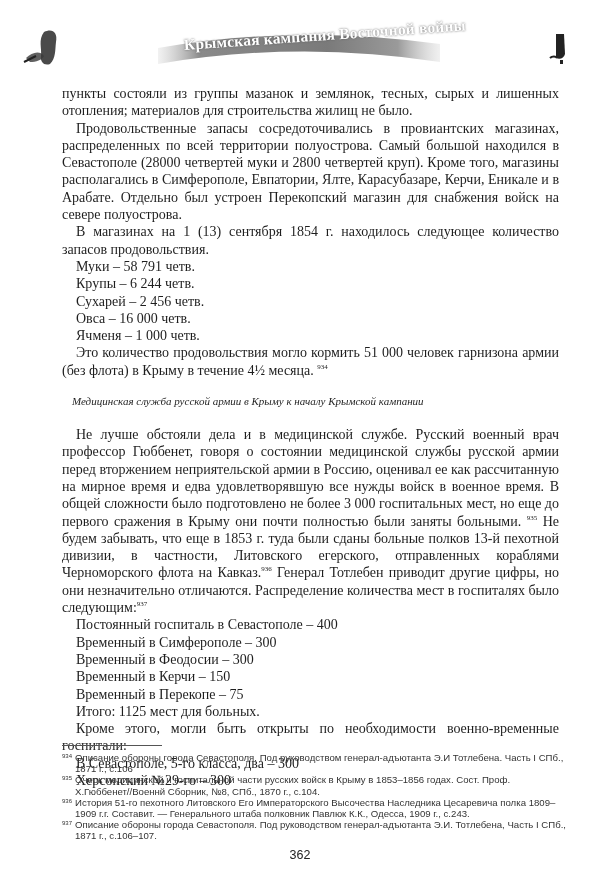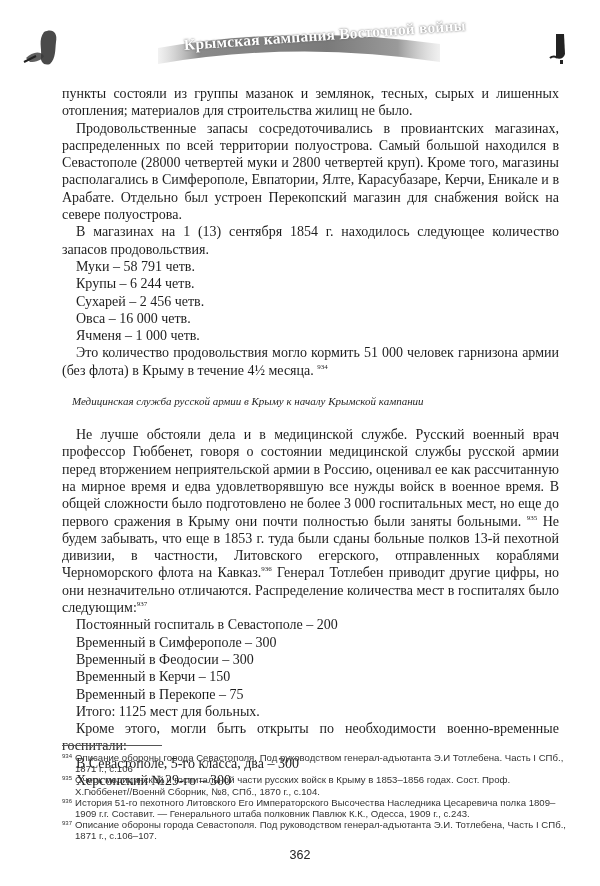--- a/index.html
+++ b/index.html
@@ -164,21 +164,21 @@
     <p class="list-line">Ячменя – 1 000 четв.</p>
   </div>
 
   <p class="indent"><span>Это количество продовольствия могло кормить 51 000 человек гарнизона армии (без флота) в Крыму в течение 4½ месяца.</span> <sup>934</sup></p>
 
   <p class="subheading">Медицинская служба русской армии в Крыму к началу Крымской кампании</p>
 
   <p class="indent"><span>Не лучше обстояли дела и в медицинской службе. Русский военный врач профессор Гюббенет, говоря о состоянии медицинской службы русской армии перед вторжением неприятельской армии в Россию, оценивал ее как рассчитанную на мирное время и едва удовлетворявшую все нужды войск в военное время. В общей сложности было подготовлено не более 3 000 госпитальных мест, но еще до первого сражения в Крыму они почти полностью были заняты больными.</span> <sup>935</sup><span> Не будем забывать, что еще в 1853 г. туда были сданы больные полков 13-й пехотной дивизии, в частности, Литовского егерского, отправленных кораблями Черноморского флота на Кавказ.</span><sup>936</sup><span> Генерал Тотлебен приводит другие цифры, но они незначительно отличаются. Распределение количества мест в госпиталях было следующим:</span><sup>937</sup></p>
 
   <div>
-    <p class="list-line">Постоянный госпиталь в Севастополе – 200</p>
+    <p class="list-line">Постоянный госпиталь в Севастополе – 400</p>
     <p class="list-line">Временный в Симферополе – 300</p>
     <p class="list-line">Временный в Феодосии – 300</p>
     <p class="list-line">Временный в Керчи – 150</p>
     <p class="list-line">Временный в Перекопе – 75</p>
     <p class="list-line">Итого: 1125 мест для больных.</p>
   </div>
 
   <p class="indent">Кроме этого, могли быть открыты по необходимости военно-временные госпитали:</p>
 
   <div>

